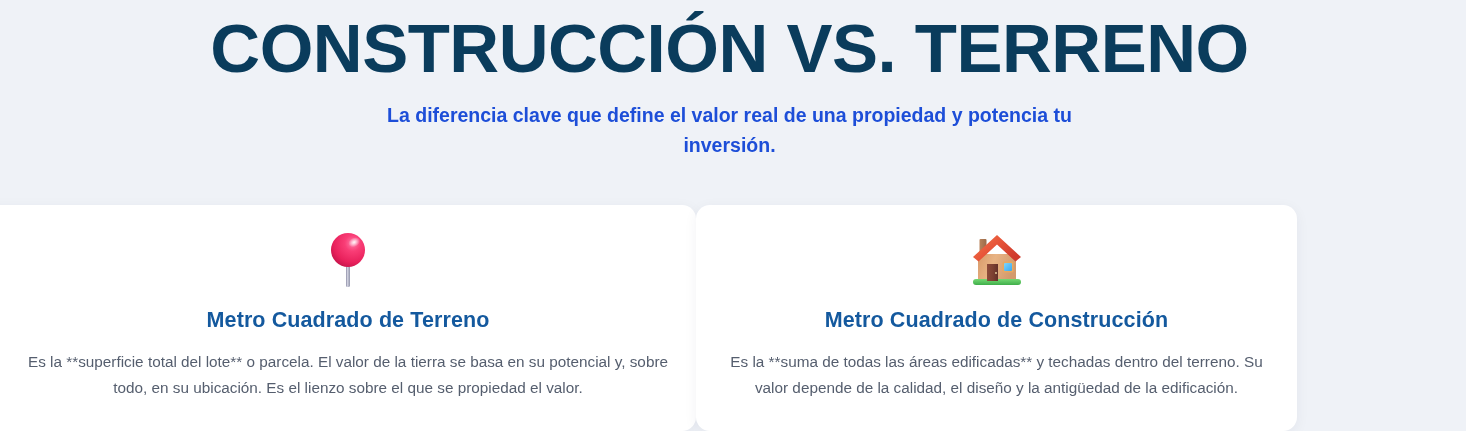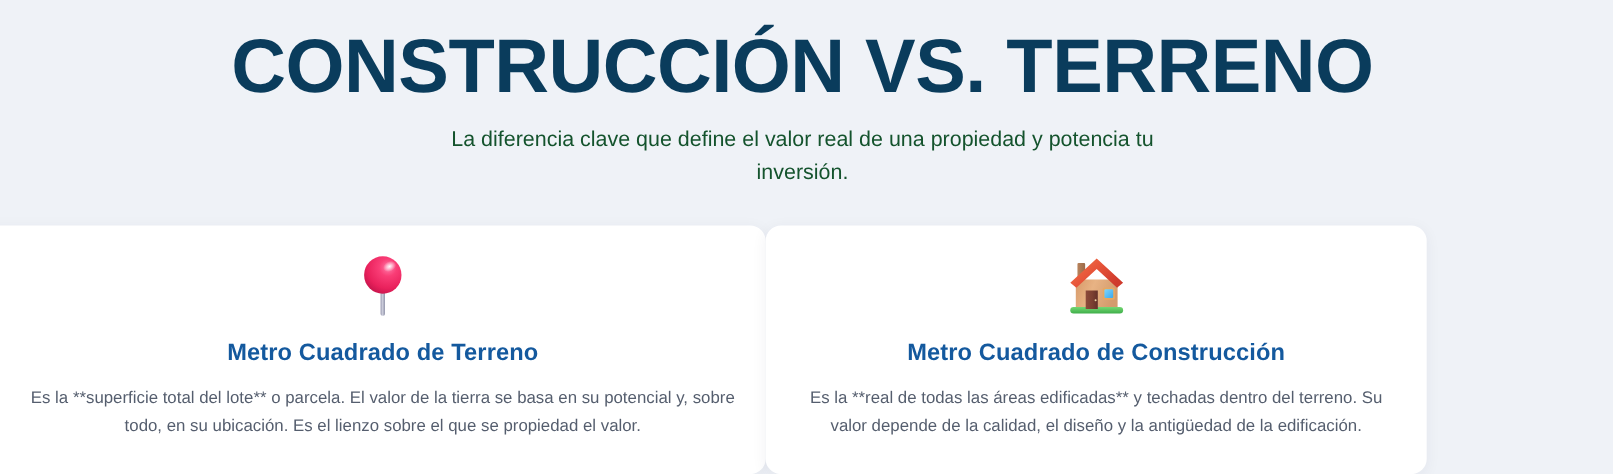--- a/index.html
+++ b/index.html
@@ -24,41 +24,41 @@
     overflow: hidden;
   }
 
   
   .hero {
     position: absolute;
     top: 0;
     left: 0;
     width: 1459px;
     height: 205px;
-    padding-top: 24px;
+    padding-top: 12px;
     text-align: center;
   }
 
   .hero-title {
     font-family: "Liberation Sans", sans-serif;
     font-size: 69px;
     font-weight: 800;
     letter-spacing: -0.5px;
     line-height: 1.08;
     color: #0a3c5c;
     white-space: nowrap;
   }
 
   .hero-subtitle {
     margin: 13px auto 0;
     max-width: 715px;
     font-size: 19.5px;
-    font-weight: 400;
+    font-weight: 700;
     line-height: 1.55;
-    color: #14532d;
+    color: #1d4ed8;
   }
 
   
   .cards-row {
     position: absolute;
     top: 205px;
     left: 0;
     width: 1466px;
     height: 226px;
     display: flex;
@@ -201,17 +201,17 @@
           <path d="M21 33 h11 v17 h-11 z" fill="url(#hDoor)"></path>
           <circle cx="30" cy="42" r="0.9" fill="#f0d9a8"></circle>
 
           <rect x="36.5" y="30.5" width="11" height="11" rx="1.6" fill="#e8a85f"></rect>
           <rect x="38" y="32" width="8" height="8" rx="1" fill="url(#hWin)"></rect>
         </svg>
       </span>
 
       <h2 class="card-title">Metro Cuadrado de Construcción</h2>
 
-      <p class="card-body">Es la **real de todas las áreas edificadas** y techadas dentro del terreno. Su valor depende de la calidad, el diseño y la antigüedad de la edificación.</p>
+      <p class="card-body">Es la **suma de todas las áreas edificadas** y techadas dentro del terreno. Su valor depende de la calidad, el diseño y la antigüedad de la edificación.</p>
     </article>
 
   </section>
 </div>
 
 </body></html>

